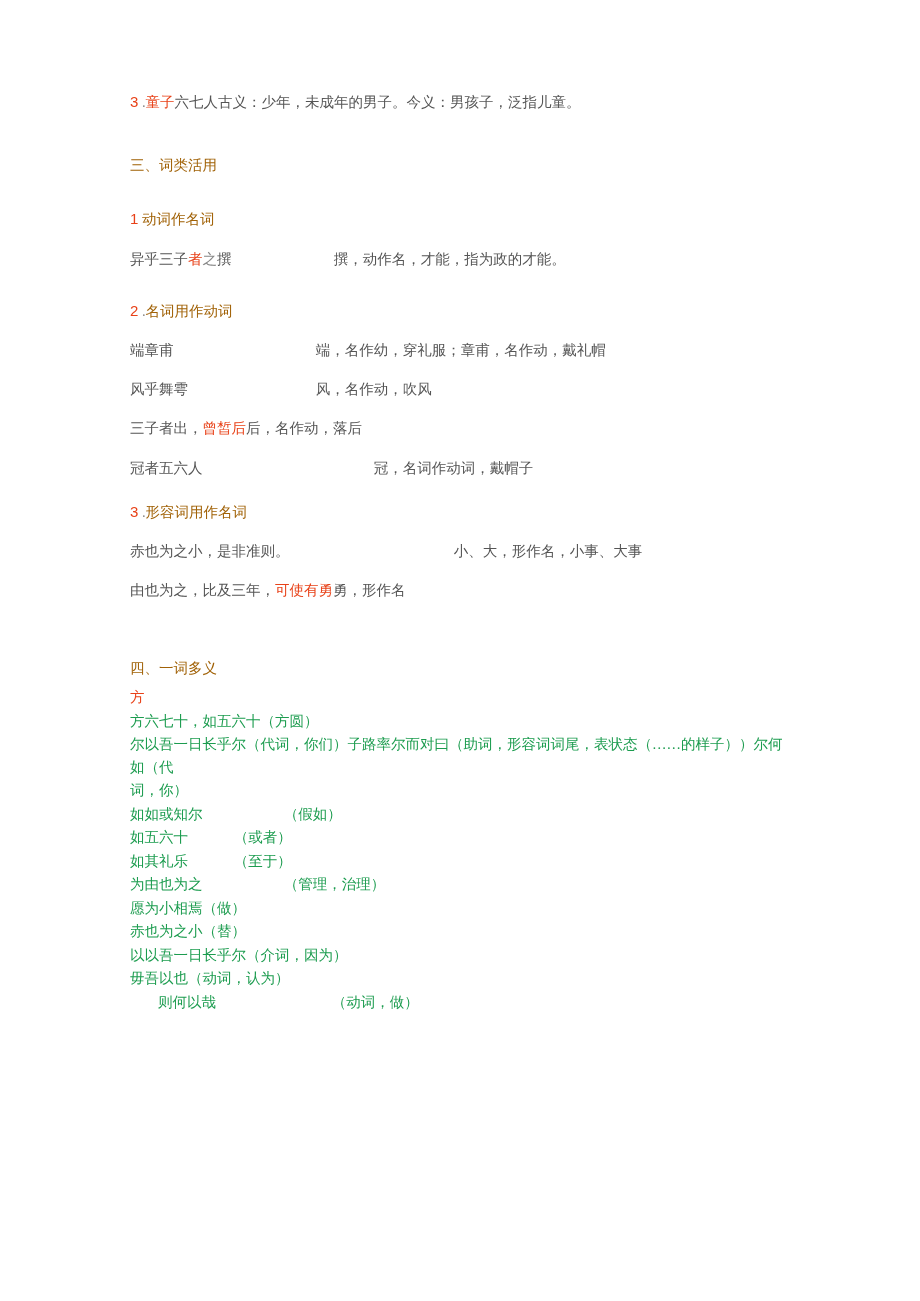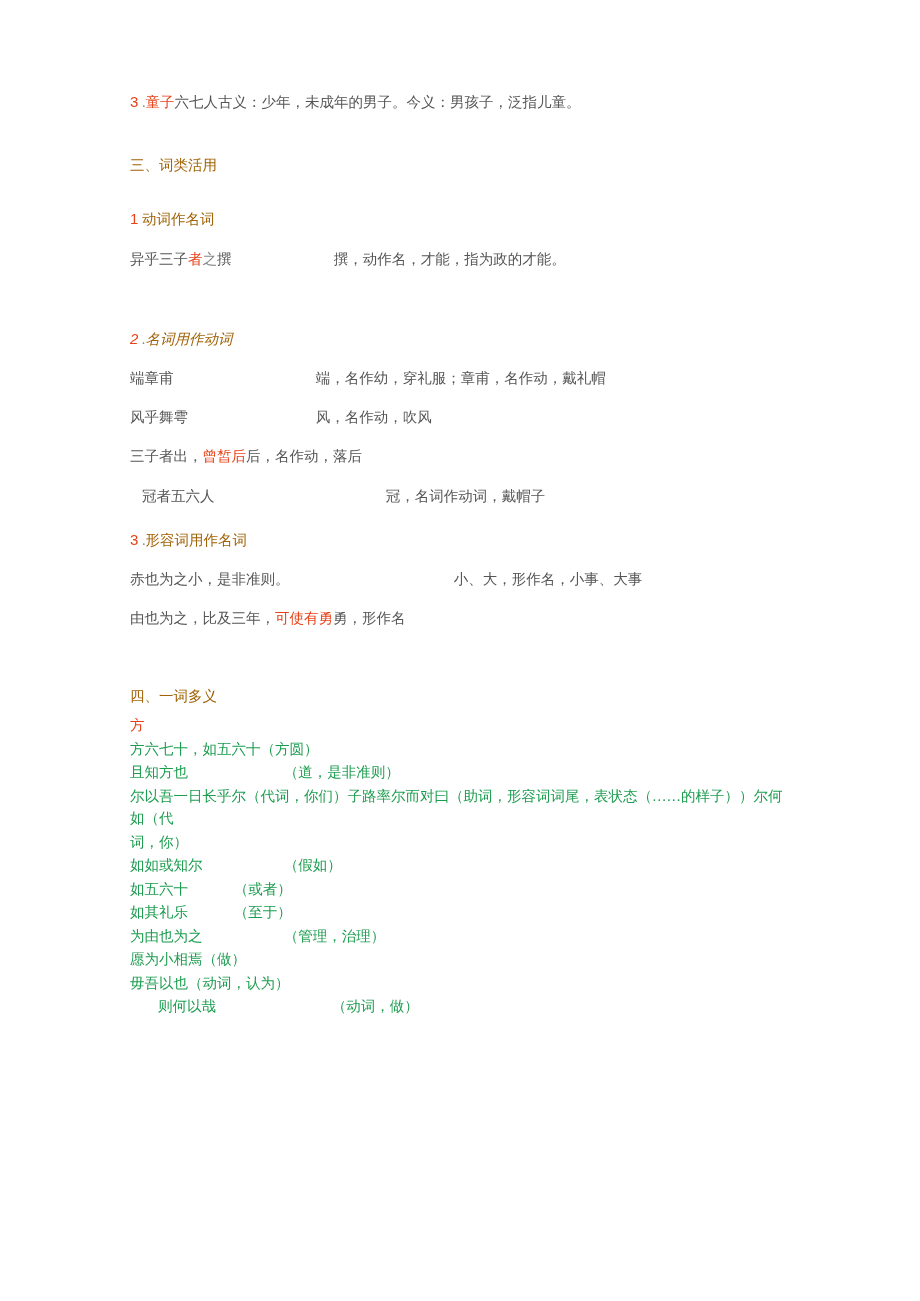--- a/index.html
+++ b/index.html
@@ -53,21 +53,21 @@
       line-height: 1.55;
     }
     .compact .cline {
       margin-bottom: 1px;
     }
     .spaced {
       display: inline-block;
     }
     .w1 { width: 200px; }
     .w2 { width: 182px; }
-    .w4 { width: 240px; margin-left: 12px; }
+    .w4 { width: 240px; }
     .w5 { width: 320px; }
     .w6 { width: 150px; }
     .w7 { width: 100px; }
     .indent { margin-left: 28px; }
   </style>
 </head>
 <body>
 
 <div class="line">
   <span class="red arial-num">3</span><span class="gray"> .</span><span class="red">童子</span><span class="dark">六七人古义：少年，未成年的男子。今义：男孩子，泛指儿童。</span>
@@ -77,21 +77,21 @@
 
 <div class="line subsection-gap">
   <span class="red arial-num">1</span><span class="blue"> 动词作名词</span>
 </div>
 
 <div class="line" style="margin-top:14px;">
   <span class="spaced w1"><span class="dark">异乎三子</span><span class="red">者</span><span class="gray">之</span><span class="dark">撰</span></span>
   <span class="dark">撰，动作名，才能，指为政的才能。</span>
 </div>
 
-<div class="line big-gap" style="margin-top:56px;font-style:italic;">
+<div class="line big-gap" style="margin-top:28px;">
   <span class="red arial-num">2</span><span class="gray"> .</span><span class="blue">名词用作动词</span>
 </div>
 
 <div class="line">
   <span class="spaced w2 dark">端章甫</span>
   <span class="dark">端，名作幼，穿礼服；章甫，名作动，戴礼帽</span>
 </div>
 
 <div class="line">
   <span class="spaced w2 dark">风乎舞雩</span>
@@ -118,41 +118,39 @@
 
 <div class="line">
   <span class="dark">由也为之，比及三年，</span><span class="red">可使有勇</span><span class="dark">勇，形作名</span>
 </div>
 
 <div class="line big-gap blue" style="margin-top:55px;margin-bottom:6px;">四、一词多义</div>
 
 <div class="compact">
   <div class="cline red">方</div>
   <div class="cline green">方六七十，如五六十（方圆）</div>
-  <div class="cline">
-    <span class="spaced w6 green">且知方也</span>
-    <span class="green">（道，是非准则）</span>
-  </div>
   <div class="cline green">尔以吾一日长乎尔（代词，你们）子路率尔而对曰（助词，形容词词尾，表状态（……的样子））尔何如（代</div>
   <div class="cline green">词，你）</div>
   <div class="cline">
     <span class="spaced w6 green">如如或知尔</span>
     <span class="green">（假如）</span>
   </div>
   <div class="cline">
     <span class="spaced w7 green">如五六十</span>
     <span class="green">（或者）</span>
   </div>
   <div class="cline">
     <span class="spaced w7 green">如其礼乐</span>
     <span class="green">（至于）</span>
   </div>
   <div class="cline">
     <span class="spaced w6 green">为由也为之</span>
     <span class="green">（管理，治理）</span>
   </div>
   <div class="cline green">愿为小相焉（做）</div>
+  <div class="cline green">赤也为之小（替）</div>
+  <div class="cline green">以以吾一日长乎尔（介词，因为）</div>
   <div class="cline green">毋吾以也（动词，认为）</div>
   <div class="cline indent">
     <span class="spaced" style="width:170px;"><span class="green">则何以哉</span></span>
     <span class="green">（动词，做）</span>
   </div>
 </div>
 
 </body></html>

